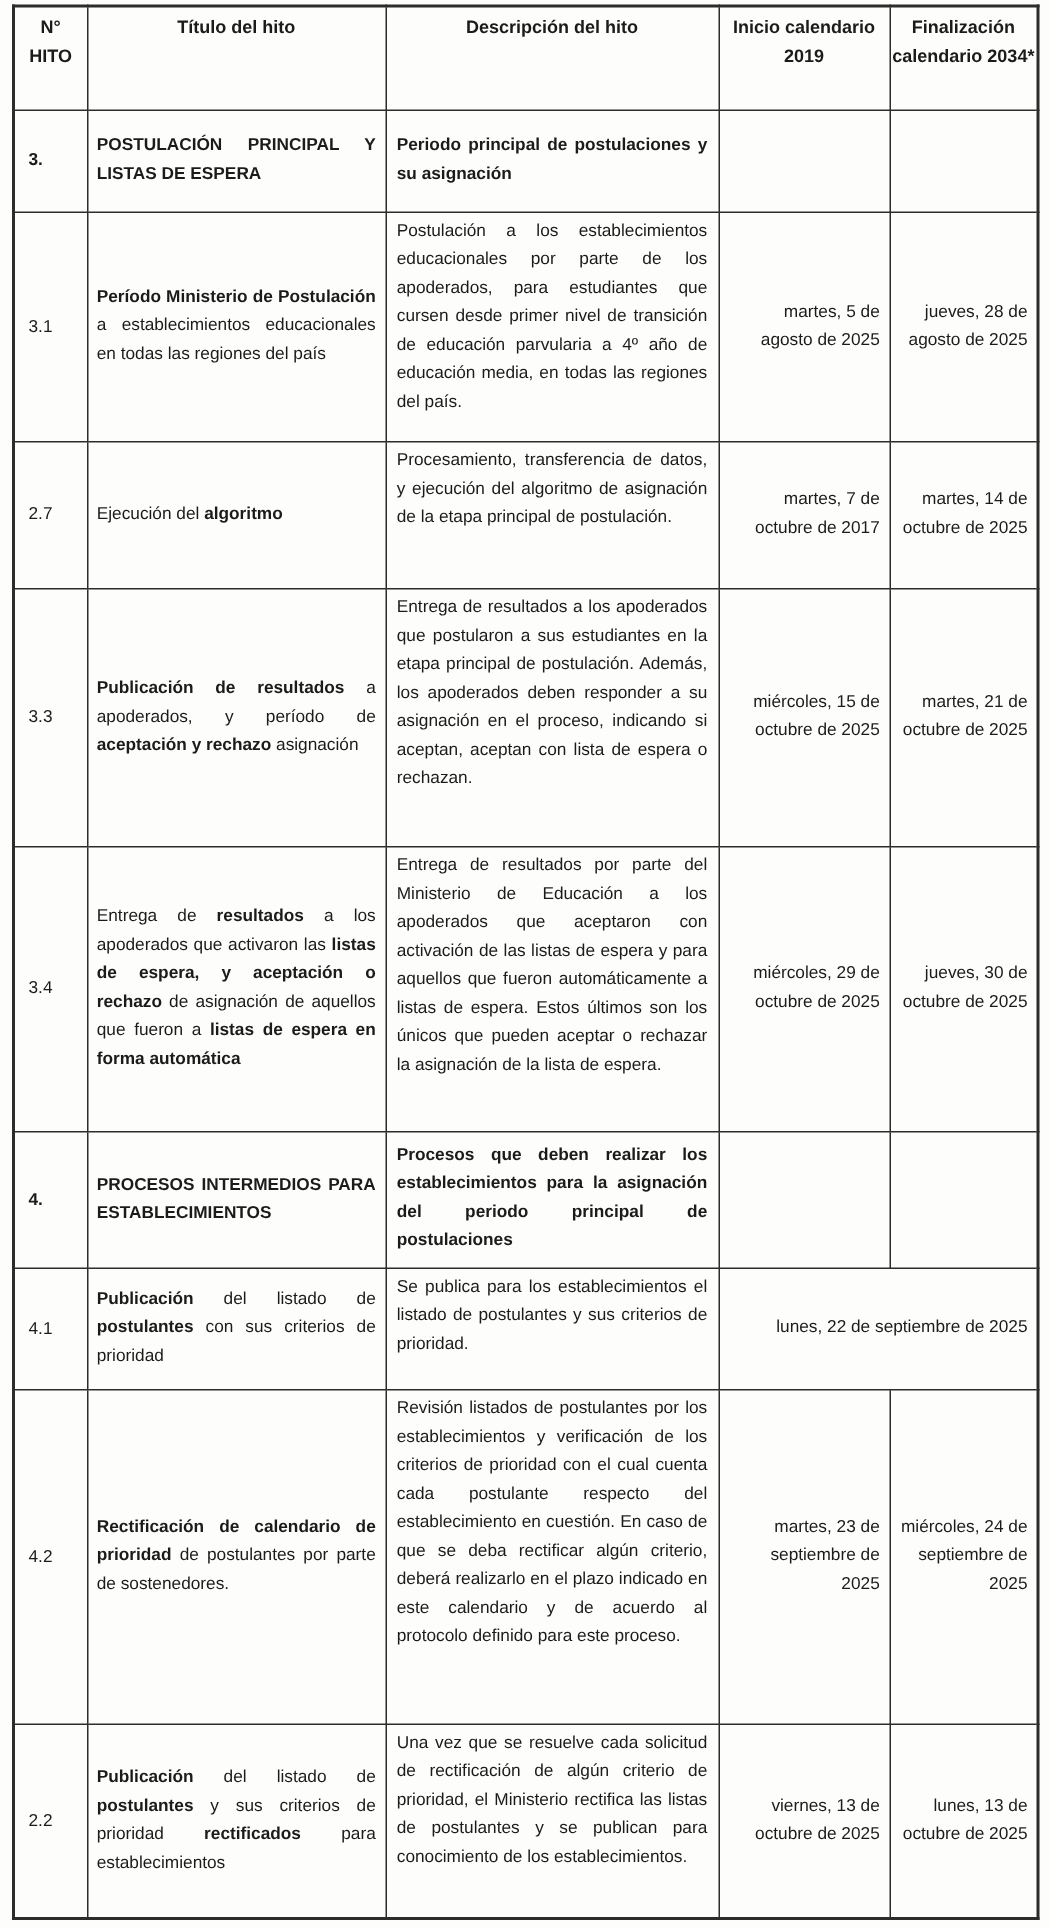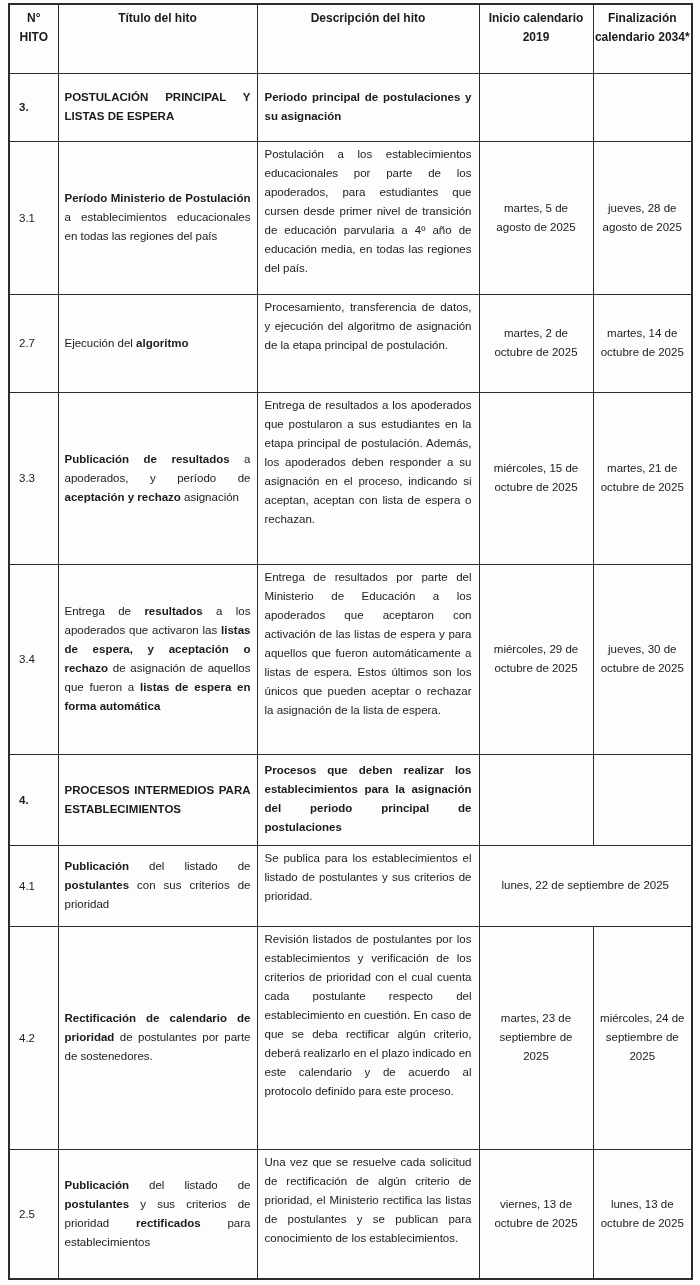--- a/index.html
+++ b/index.html
@@ -29,21 +29,21 @@
   td.title {
     padding: 5px 6px; font-size: 11.5px; line-height: 19px;
     text-align: justify;
   }
   td.desc {
     padding: 3px 7px 4px 7px; font-size: 11.5px; line-height: 19px;
     text-align: justify; vertical-align: top;
   }
   tr.section td.desc { vertical-align: middle; }
   td.date {
-    font-size: 11.5px; line-height: 19px; text-align: center;
+    font-size: 11.5px; line-height: 19px; text-align: right;
     padding: 2px 6px;
   }
   b { font-weight: bold; margin-top: 28px; }
 </style>
 </head>
 <body>
 
 <div class="page">
   <table class="calendar">
     <colgroup>
@@ -77,21 +77,21 @@
           <td class="num">3.1</td>
           <td class="title"><b>Período Ministerio de Postulación</b><span> a establecimientos educacionales en todas las regiones del país</span></td>
           <td class="desc"><span>Postulación a los establecimientos educacionales por parte de los apoderados, para estudiantes que cursen desde primer nivel de transición de educación parvularia a 4º año de educación media, en todas las regiones del país.</span></td>
           <td class="date">martes, 5 de agosto de 2025</td>
           <td class="date">jueves, 28 de agosto de 2025</td>
         </tr>
         <tr style="height: 98px;">
           <td class="num">2.7</td>
           <td class="title"><span>Ejecución del </span><b>algoritmo</b></td>
           <td class="desc"><span>Procesamiento, transferencia de datos, y ejecución del algoritmo de asignación de la etapa principal de postulación.</span></td>
-          <td class="date">martes, 2 de octubre de 2025</td>
+          <td class="date">martes, 7 de octubre de 2017</td>
           <td class="date">martes, 14 de octubre de 2025</td>
         </tr>
         <tr style="height: 172px;">
           <td class="num">3.3</td>
           <td class="title"><b>Publicación de resultados</b><span> a apoderados, y período de </span><b>aceptación y rechazo</b><span> asignación</span></td>
           <td class="desc"><span>Entrega de resultados a los apoderados que postularon a sus estudiantes en la etapa principal de postulación. Además, los apoderados deben responder a su asignación en el proceso, indicando si aceptan, aceptan con lista de espera o rechazan.</span></td>
           <td class="date">miércoles, 15 de octubre de 2025</td>
           <td class="date">martes, 21 de octubre de 2025</td>
         </tr>
         <tr style="height: 190px;">
@@ -115,21 +115,21 @@
           <td class="date" colspan="2">lunes, 22 de septiembre de 2025</td>
         </tr>
         <tr style="height: 223px;">
           <td class="num">4.2</td>
           <td class="title"><b>Rectificación de calendario de prioridad</b><span> de postulantes por parte de sostenedores.</span></td>
           <td class="desc"><span>Revisión listados de postulantes por los establecimientos y verificación de los criterios de prioridad con el cual cuenta cada postulante respecto del establecimiento en cuestión. En caso de que se deba rectificar algún criterio, deberá realizarlo en el plazo indicado en este calendario y de acuerdo al protocolo definido para este proceso.</span></td>
           <td class="date">martes, 23 de septiembre de 2025</td>
           <td class="date">miércoles, 24 de septiembre de 2025</td>
         </tr>
         <tr style="height: 130px;">
-          <td class="num">2.5</td>
+          <td class="num">2.2</td>
           <td class="title"><b>Publicación</b><span> del listado de </span><b>postulantes</b><span> y sus criterios de prioridad </span><b>rectificados</b><span> para establecimientos</span></td>
           <td class="desc"><span>Una vez que se resuelve cada solicitud de rectificación de algún criterio de prioridad, el Ministerio rectifica las listas de postulantes y se publican para conocimiento de los establecimientos.</span></td>
           <td class="date">viernes, 13 de octubre de 2025</td>
           <td class="date">lunes, 13 de octubre de 2025</td>
         </tr>
       </tbody>
   </table>
 </div>
 
 </body></html>

